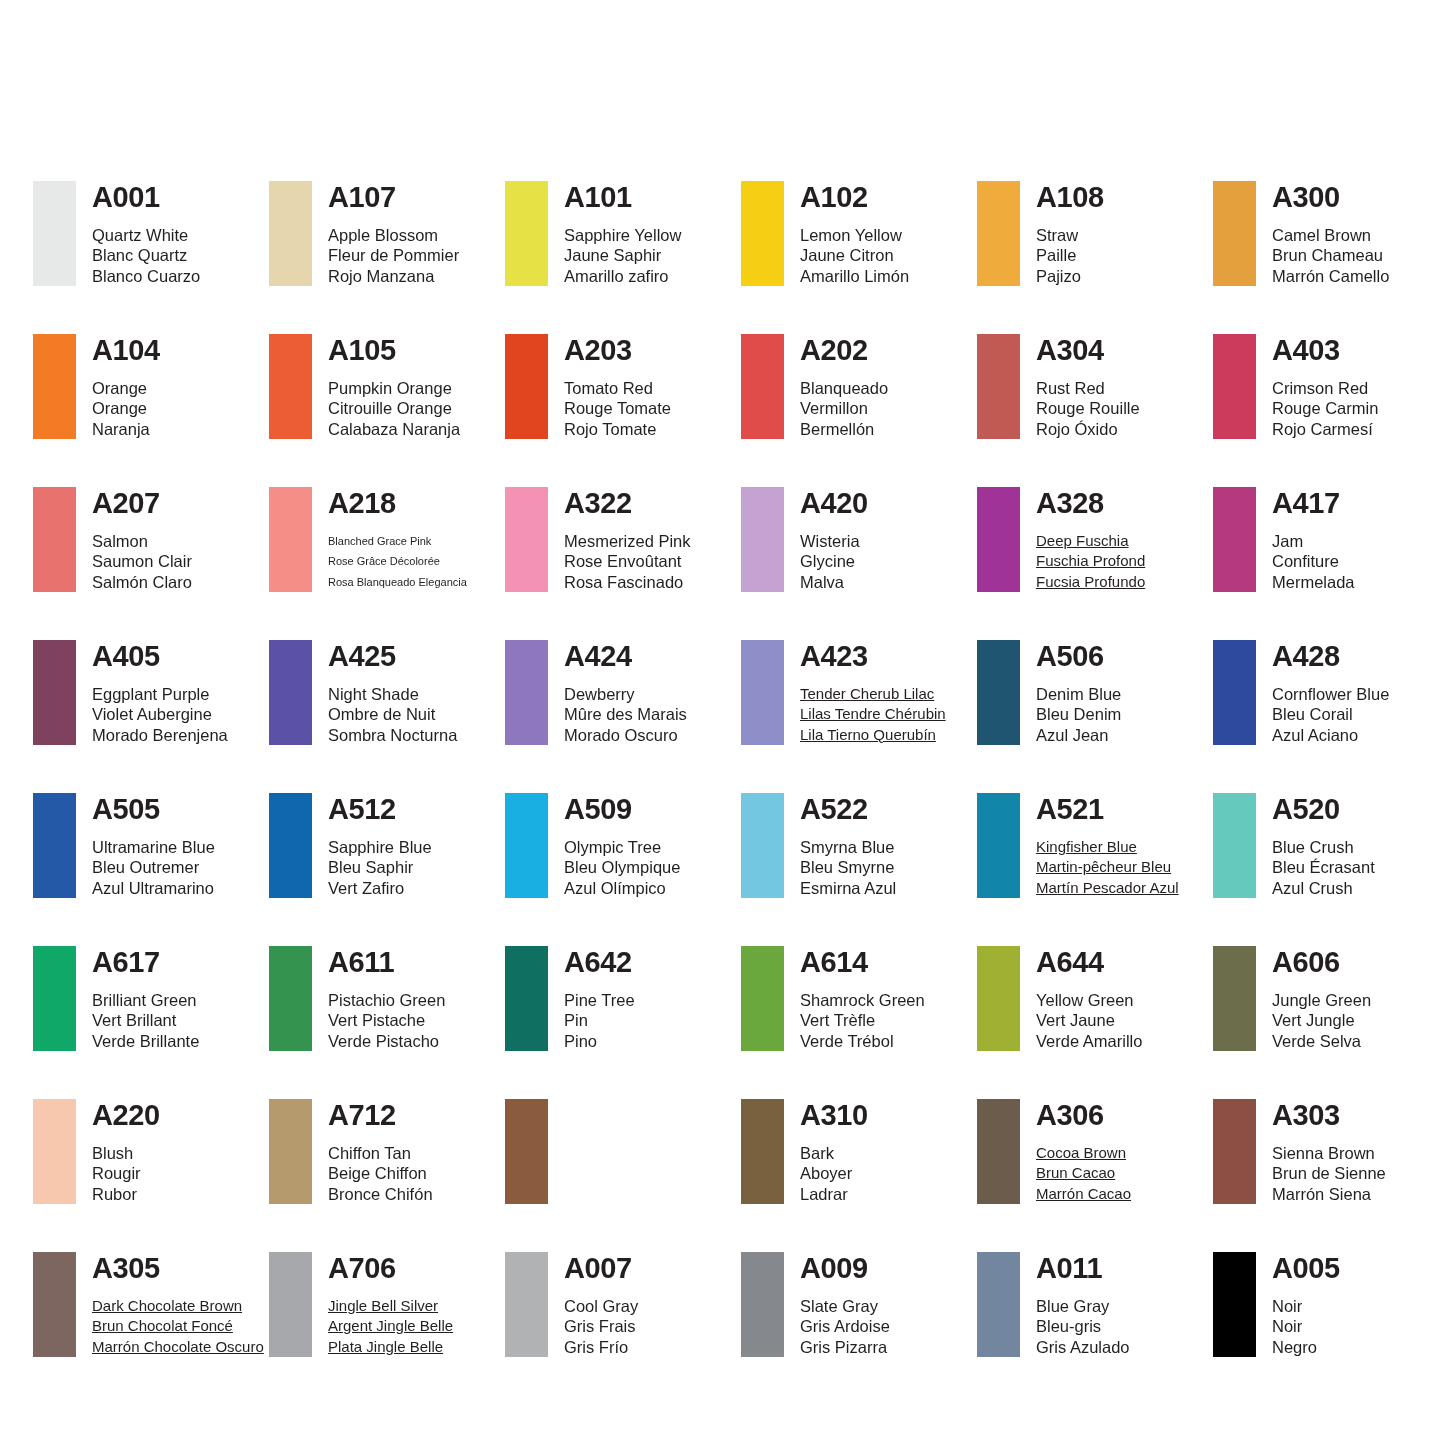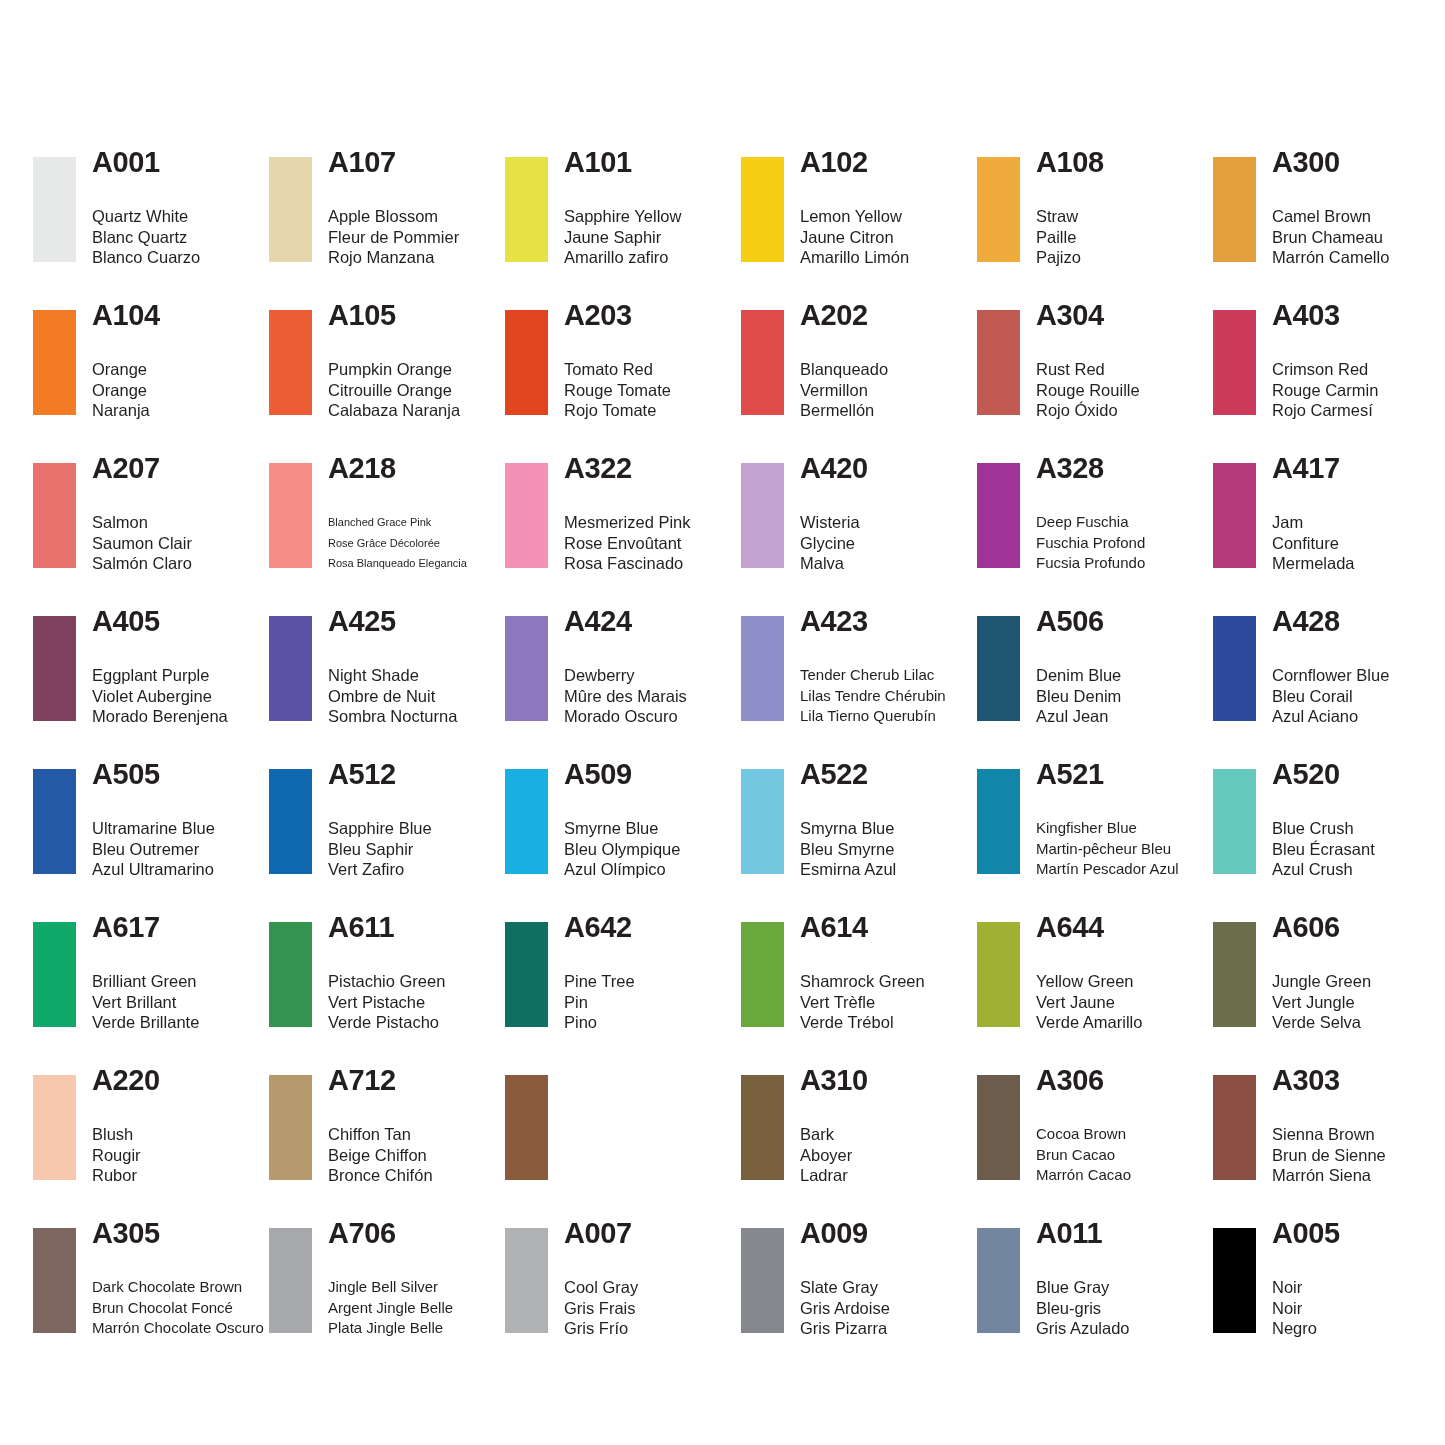--- a/index.html
+++ b/index.html
@@ -23,21 +23,21 @@
     width: 1379px;
     display: grid;
     grid-template-columns: repeat(6, 236px);
     grid-auto-rows: 153px;
     column-gap: 0px;
     row-gap: 0px;
   }
   .swatch-cell {
     position: relative;
     display: flex;
-    align-items: center;
+    align-items: flex-end;
     height: 153px;
   }
   .chip {
     width: 43px;
     height: 105px;
     flex: 0 0 43px;
     display: block;
   }
   .info {
     padding-left: 16px;
@@ -50,29 +50,29 @@
     font-size: 29px;
     font-weight: bold;
     letter-spacing: -0.4px;
     color: #231f20;
     line-height: 30px;
     margin-top: -4px;
     margin-bottom: 0px;
     white-space: nowrap;
   }
   .names {
-    margin-top: 29px;
+    margin-top: 13px;
     color: #231f20;
     white-space: nowrap;
   }
   .names div {
     line-height: 20.5px;
   }
   .names.sz-normal div { font-size: 16.5px; }
-  .names.sz-small div { font-size: 15px; line-height: 20.5px; }
+  .names.sz-small div { font-size: 15px; line-height: 20.5px; text-decoration: underline; }
   .names.sz-xsmall div { font-size: 11px; line-height: 20.5px; }
 </style>
 </head>
 <body>
 
 <div id="sheet">
   <div id="grid">
       <div class="swatch-cell">
         <div class="chip" style="background: rgb(231, 232, 232);"></div>
         <div class="info">
@@ -357,21 +357,21 @@
             <div>Bleu Saphir</div>
             <div>Vert Zafiro</div>
           </div>
         </div>
       </div>
       <div class="swatch-cell">
         <div class="chip" style="background: rgb(25, 175, 227);"></div>
         <div class="info">
           <div class="code">A509</div>
           <div class="names sz-normal">
-            <div>Smyrne Blue</div>
+            <div>Olympic Tree</div>
             <div>Bleu Olympique</div>
             <div>Azul Olímpico</div>
           </div>
         </div>
       </div>
       <div class="swatch-cell">
         <div class="chip" style="background: rgb(116, 199, 224);"></div>
         <div class="info">
           <div class="code">A522</div>
           <div class="names sz-normal">

